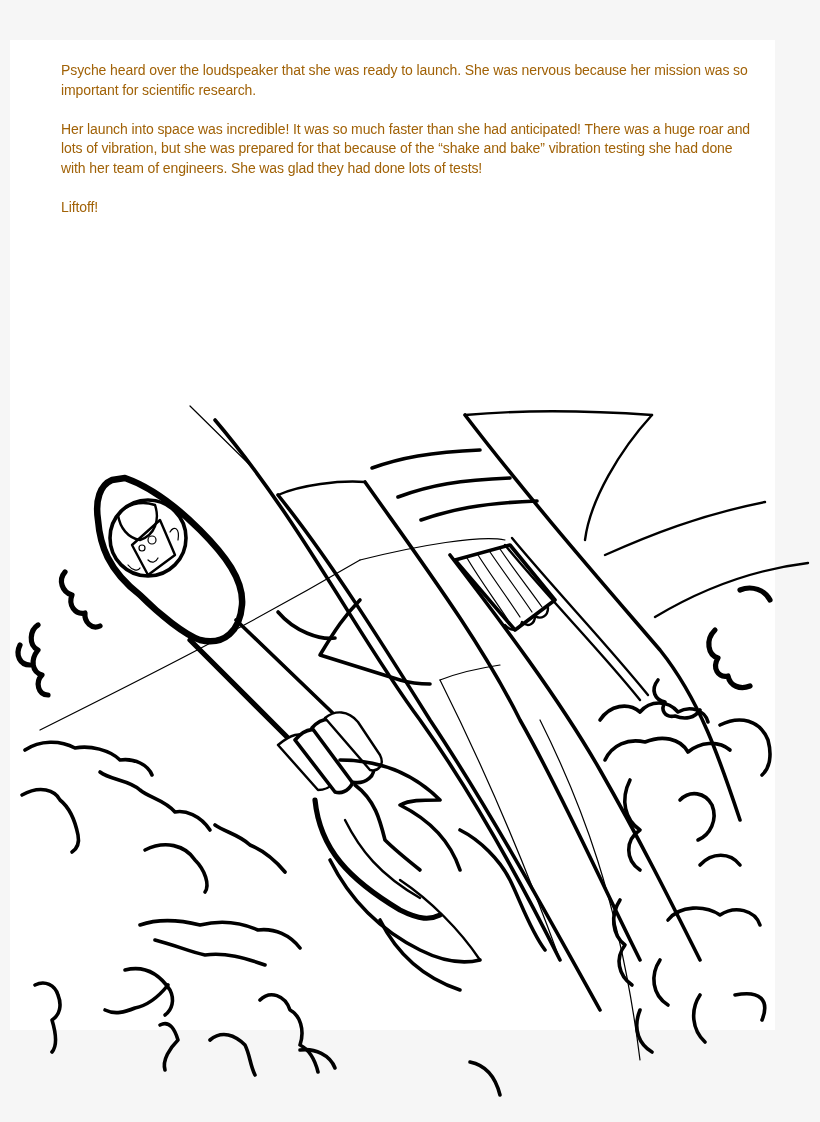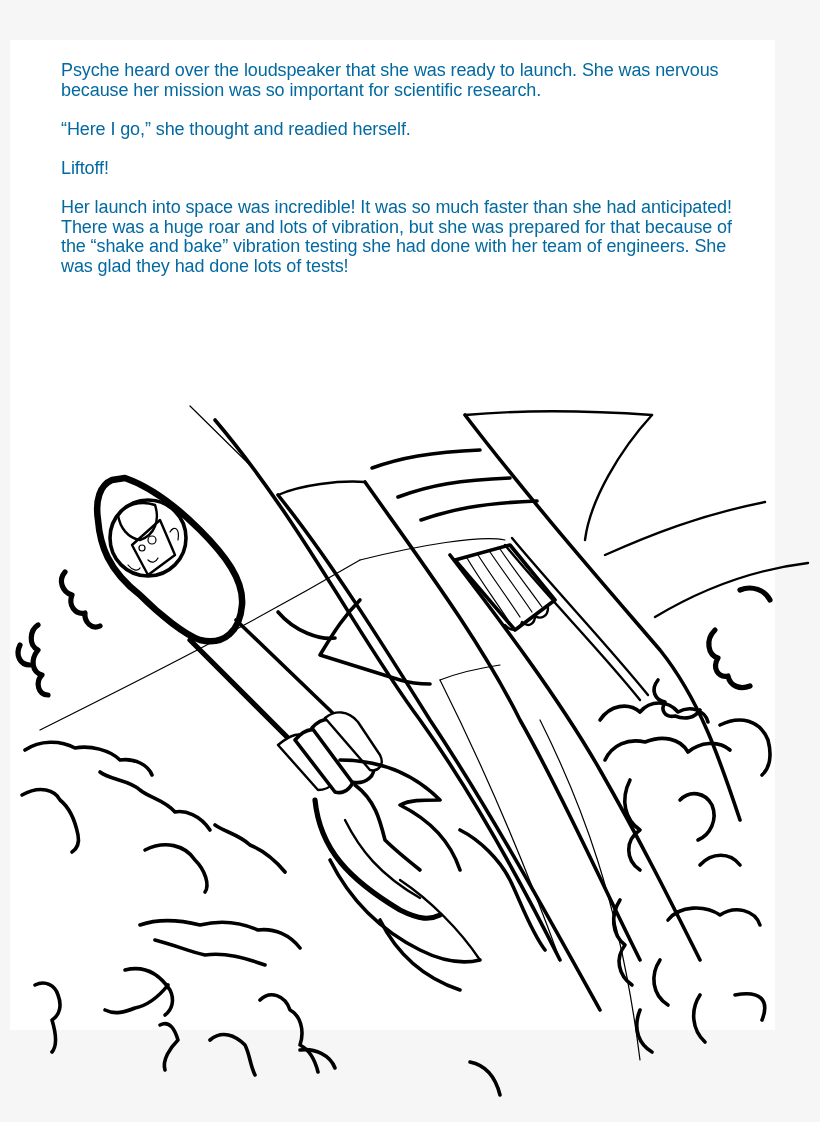--- a/index.html
+++ b/index.html
@@ -13,22 +13,22 @@
     .page {
       position: absolute;
       left: 10px; top: 40px;
       width: 765px; height: 990px;
       background: #ffffff;
     }
     .story {
       position: absolute;
       left: 61px; top: 61px;
       width: 690px;
-      color: #0369a1;
-      font-size: 18px;
+      color: #a16207;
+      font-size: 14px;
       line-height: 19.6px;
       letter-spacing: -0.1px;
       z-index: 2;
     }
     .story p { margin: 0 0 19.6px 0; white-space: normal; }
     .art {
       position: absolute;
       left: 0; top: 0;
       width: 820px; height: 1122px;
       z-index: 1;
@@ -43,23 +43,22 @@
     .w6 { stroke-width: 6.5; }
     .fillw { fill: #ffffff !important; }
   </style>
 </head>
 <body>
 
 <div class="page"></div>
 
 <div class="story">
   <p>Psyche heard over the loudspeaker that she was ready to launch. She was nervous because her mission was so important for scientific research.</p>
-  <p>“Here I go,” she thought and readied herself.</p>
+  <p>Her launch into space was incredible! It was so much faster than she had anticipated! There was a huge roar and lots of vibration, but she was prepared for that because of the “shake and bake” vibration testing she had done with her team of engineers. She was glad they had done lots of tests!</p>
   <p>Liftoff!</p>
-  <p>Her launch into space was incredible! It was so much faster than she had anticipated! There was a huge roar and lots of vibration, but she was prepared for that because of the “shake and bake” vibration testing she had done with her team of engineers. She was glad they had done lots of tests!</p>
 </div>
 
 <svg class="art" viewBox="0 0 820 1122" xmlns="http://www.w3.org/2000/svg">
 
   <g>
 
     <path class="w1" d="M190 406 L255 470"></path>
     <path class="w3" d="M215 420 C300 520 360 640 420 720 C470 790 520 880 560 960"></path>
 
     <path class="w3" d="M278 495 C330 560 380 640 430 720 C490 810 550 920 600 1010"></path>

